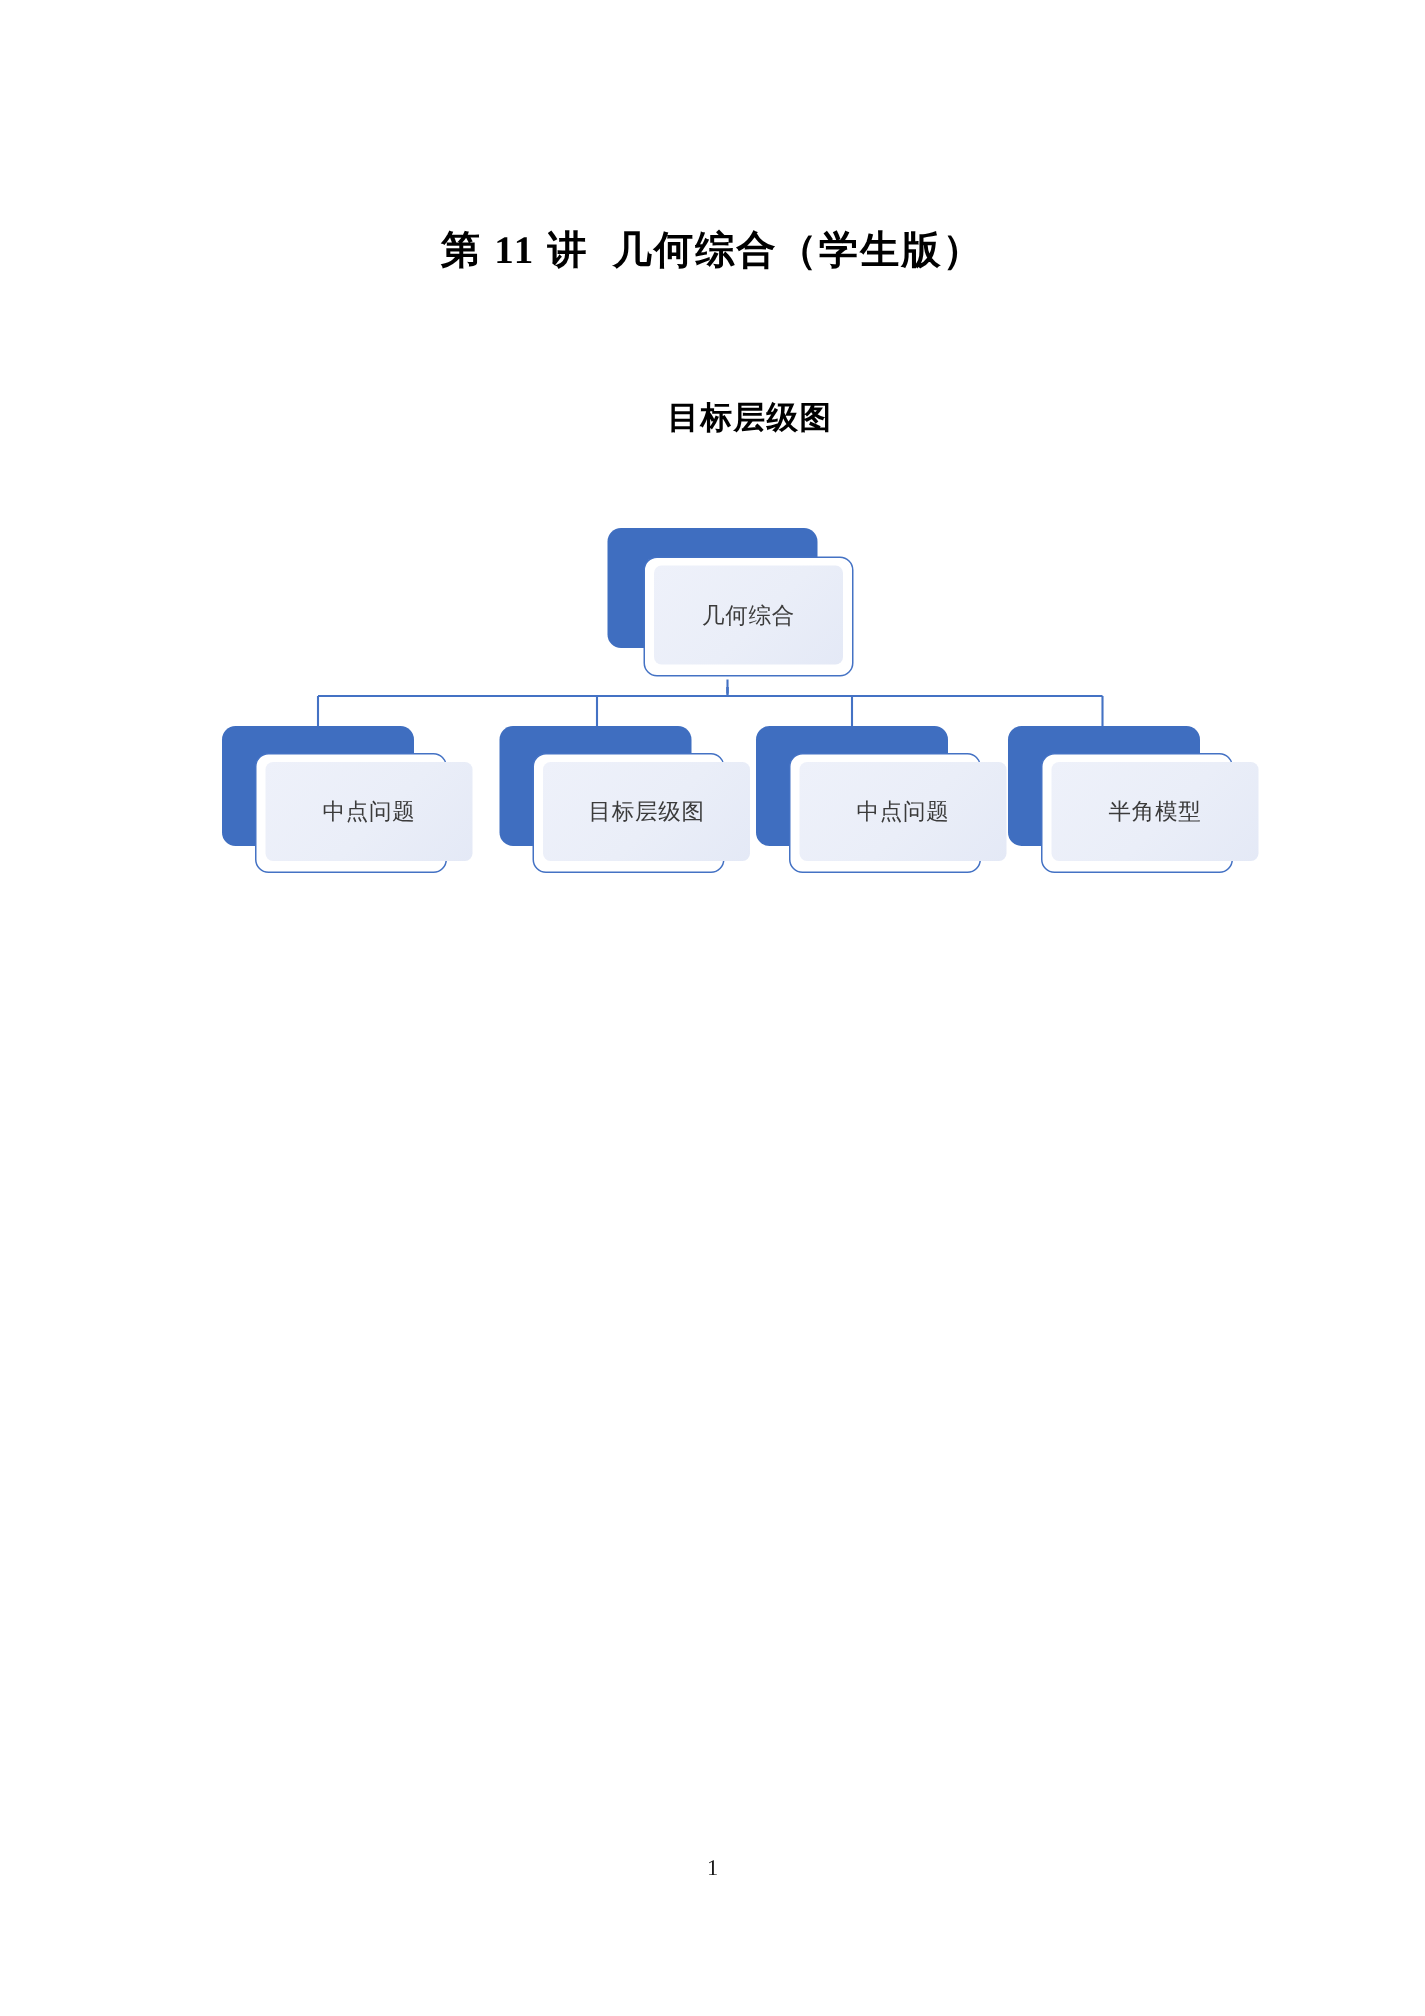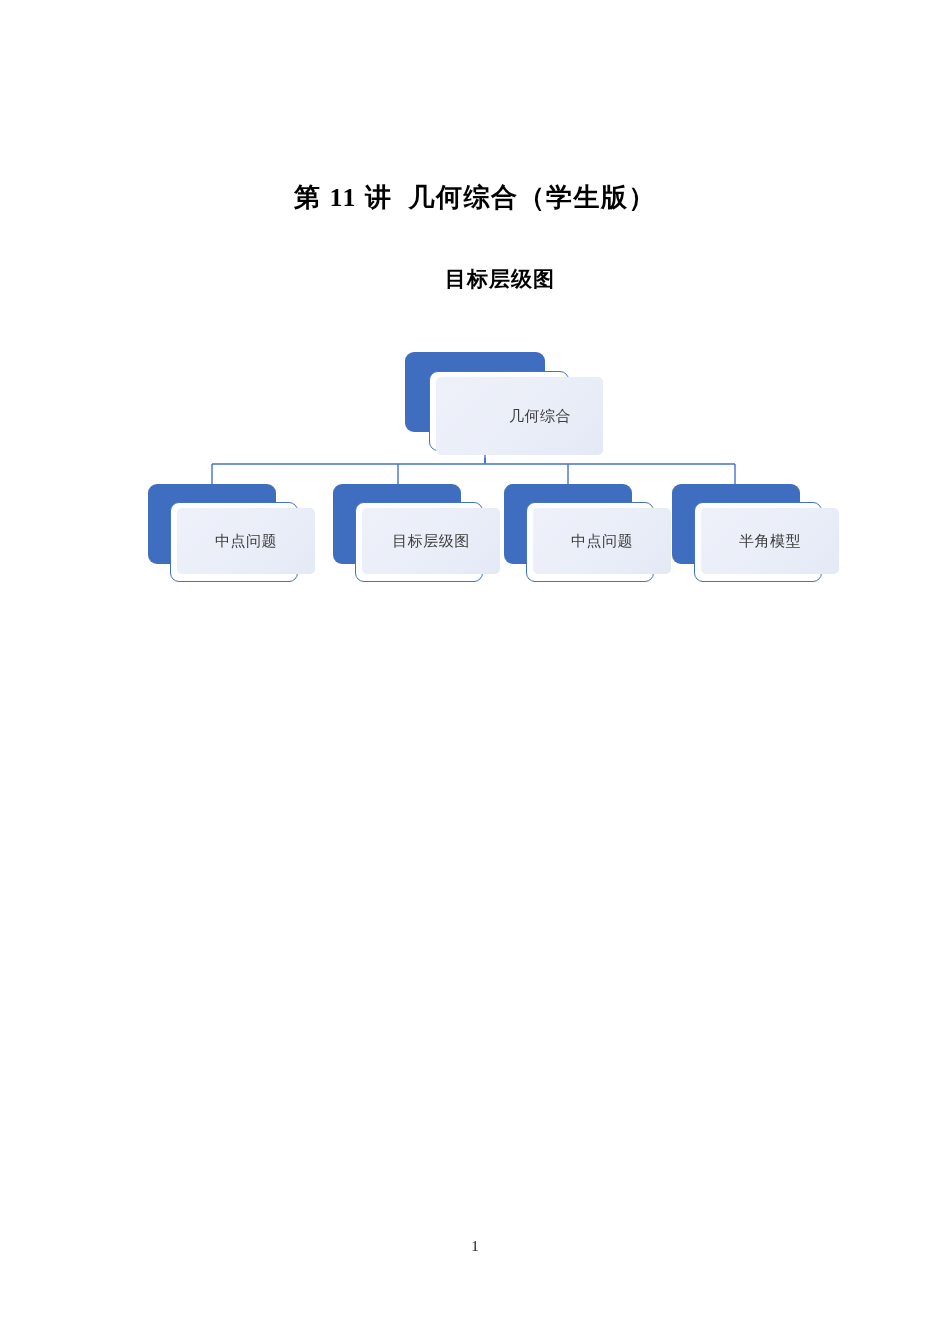--- a/index.html
+++ b/index.html
@@ -28,21 +28,20 @@
     top: 148px;
     left: 0;
     width: 950px;
     text-align: center;
     font-size: 26px;
     font-weight: bold;
     letter-spacing: 1.5px;
     line-height: 38px;
     white-space: pre;
     font-family: "Liberation Serif", "DejaVu Serif", serif;
-    margin-top: 31px;
   }
 
   .doc-subtitle {
     position: absolute;
     top: 263px;
     left: 0;
     width: 950px;
     text-align: center;
     font-size: 21px;
     font-weight: bold;
@@ -110,21 +109,21 @@
     font-family: "Liberation Serif", "DejaVu Serif", serif;
     font-size: 15px;
     color: #3b3b3b;
     letter-spacing: 0.5px;
     white-space: nowrap;
   }
 
   
   .node.root .shadow-box { width: 140px; height: 80px; }
   .node.root .front-box  { width: 140px; height: 80px; left: 24px; top: 19px; }
-  .node.root .inner-box  { width: 126px; height: 78px; left: 31px; top: 25px; padding-left: 41px; }
+  .node.root .inner-box  { width: 126px; height: 66px; left: 31px; top: 25px; }
 
   
   .node.child .shadow-box { width: 128px; height: 80px; }
   .node.child .front-box  { width: 128px; height: 80px; }
   .node.child .inner-box  { width: 138px; height: 66px; }
 
   
   .page-number {
     position: absolute;
     top: 1238px;

